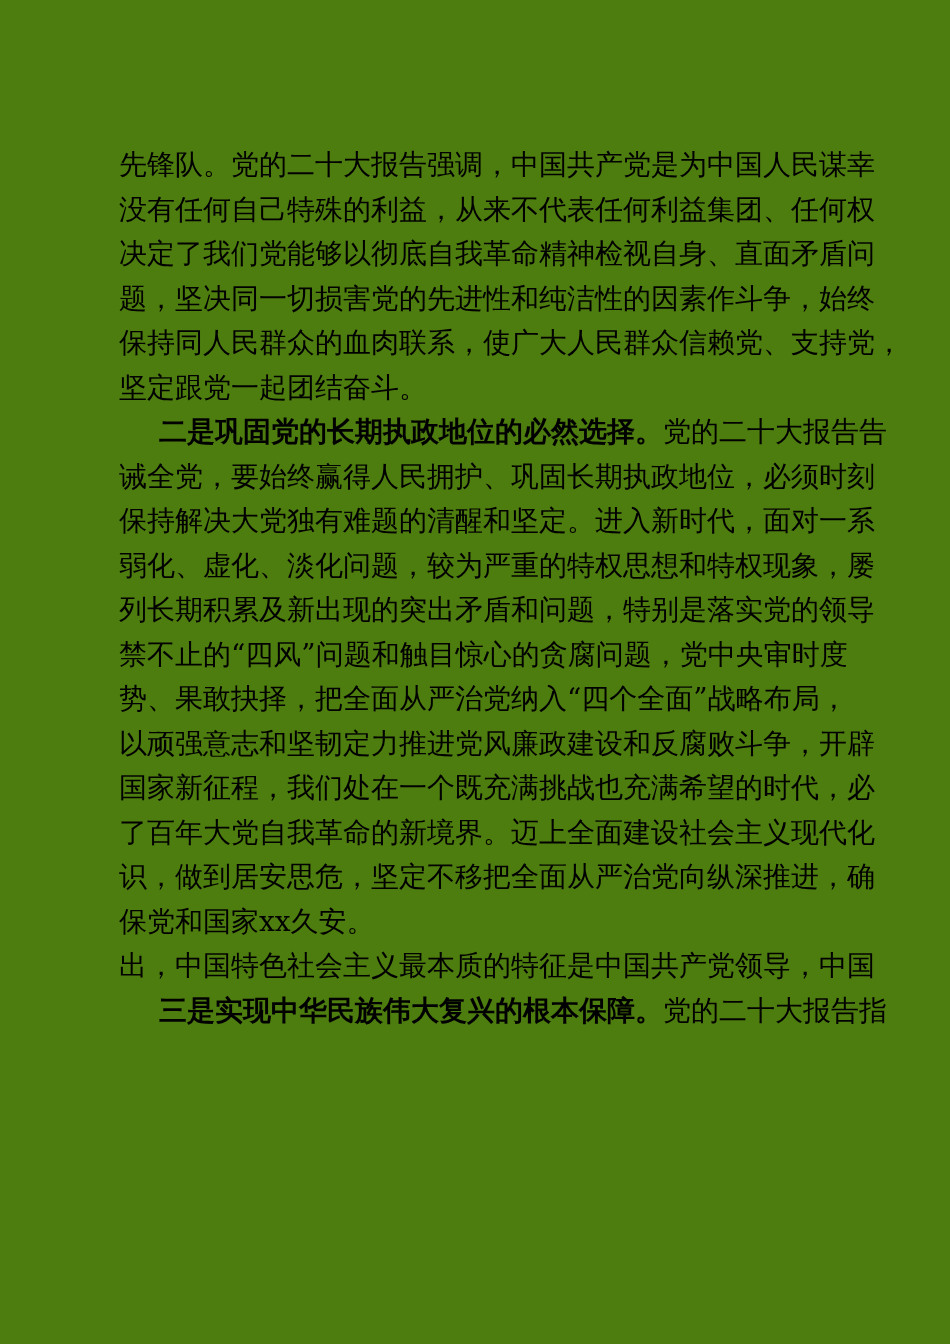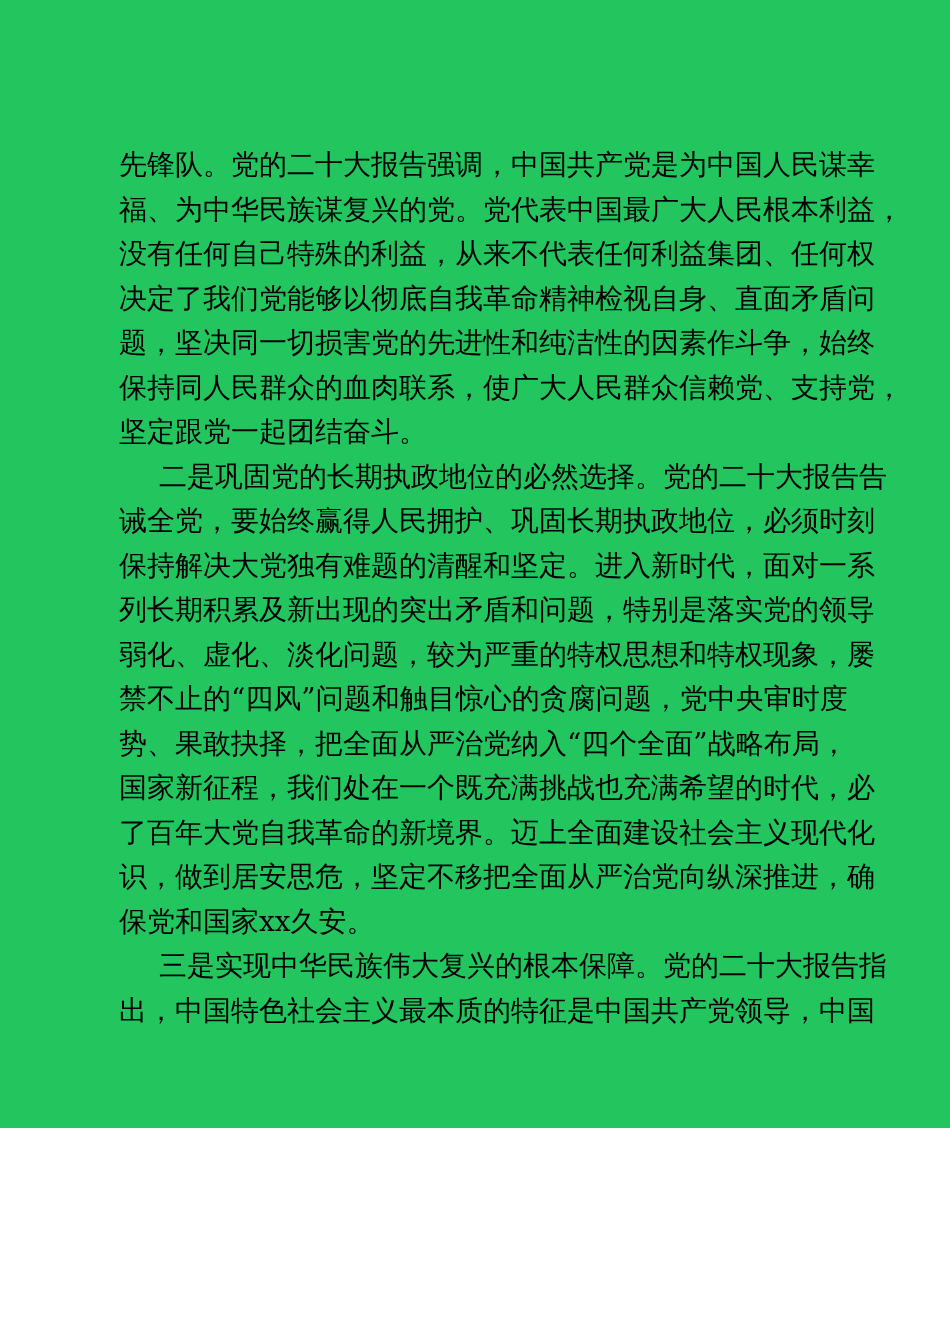--- a/index.html
+++ b/index.html
@@ -3,22 +3,22 @@
 <meta charset="utf-8">
 <style>
   html, body {
     margin: 0;
     padding: 0;
     background: #ffffff;
   }
   .page {
     position: relative;
     width: 950px;
-    height: 1128px;
-    background: #22c55e;
+    height: 1344px;
+    background: #4d7c0f;
     overflow: hidden;
   }
   .content {
     position: absolute;
     left: 119px;
     top: 143px;
     width: 728px;
   }
   .line {
     height: 44.5px;
@@ -26,41 +26,41 @@
     font-size: 28px;
     color: #000000;
     white-space: nowrap;
     letter-spacing: 0;
     font-family: "DejaVu Serif", "Liberation Serif", serif;
   }
   .line.indent {
     padding-left: 40px;
   }
   .seg { font-weight: normal; }
-  .seg.bold { font-weight: normal; }
+  .seg.bold { font-weight: bold; }
 </style>
 </head>
 <body>
 
 <div class="page">
   <div class="content">
       <div class="line"><span class="seg">先锋队。党的二十大报告强调，中国共产党是为中国人民谋幸</span></div>
-      <div class="line"><span class="seg">福、为中华民族谋复兴的党。党代表中国最广大人民根本利益，</span></div>
       <div class="line"><span class="seg">没有任何自己特殊的利益，从来不代表任何利益集团、任何权</span></div>
       <div class="line"><span class="seg">决定了我们党能够以彻底自我革命精神检视自身、直面矛盾问</span></div>
       <div class="line"><span class="seg">题，坚决同一切损害党的先进性和纯洁性的因素作斗争，始终</span></div>
       <div class="line"><span class="seg">保持同人民群众的血肉联系，使广大人民群众信赖党、支持党，</span></div>
       <div class="line"><span class="seg">坚定跟党一起团结奋斗。</span></div>
       <div class="line indent"><span class="seg bold">二是巩固党的长期执政地位的必然选择。</span><span class="seg">党的二十大报告告</span></div>
       <div class="line"><span class="seg">诫全党，要始终赢得人民拥护、巩固长期执政地位，必须时刻</span></div>
       <div class="line"><span class="seg">保持解决大党独有难题的清醒和坚定。进入新时代，面对一系</span></div>
+      <div class="line"><span class="seg">弱化、虚化、淡化问题，较为严重的特权思想和特权现象，屡</span></div>
       <div class="line"><span class="seg">列长期积累及新出现的突出矛盾和问题，特别是落实党的领导</span></div>
-      <div class="line"><span class="seg">弱化、虚化、淡化问题，较为严重的特权思想和特权现象，屡</span></div>
       <div class="line"><span class="seg">禁不止的“四风”问题和触目惊心的贪腐问题，党中央审时度</span></div>
       <div class="line"><span class="seg">势、果敢抉择，把全面从严治党纳入“四个全面”战略布局，</span></div>
+      <div class="line"><span class="seg">以顽强意志和坚韧定力推进党风廉政建设和反腐败斗争，开辟</span></div>
       <div class="line"><span class="seg">国家新征程，我们处在一个既充满挑战也充满希望的时代，必</span></div>
       <div class="line"><span class="seg">了百年大党自我革命的新境界。迈上全面建设社会主义现代化</span></div>
       <div class="line"><span class="seg">识，做到居安思危，坚定不移把全面从严治党向纵深推进，确</span></div>
       <div class="line"><span class="seg">保党和国家xx久安。</span></div>
+      <div class="line"><span class="seg">出，中国特色社会主义最本质的特征是中国共产党领导，中国</span></div>
       <div class="line indent"><span class="seg bold">三是实现中华民族伟大复兴的根本保障。</span><span class="seg">党的二十大报告指</span></div>
-      <div class="line"><span class="seg">出，中国特色社会主义最本质的特征是中国共产党领导，中国</span></div>
     </div>
 </div>
 
 </body></html>

